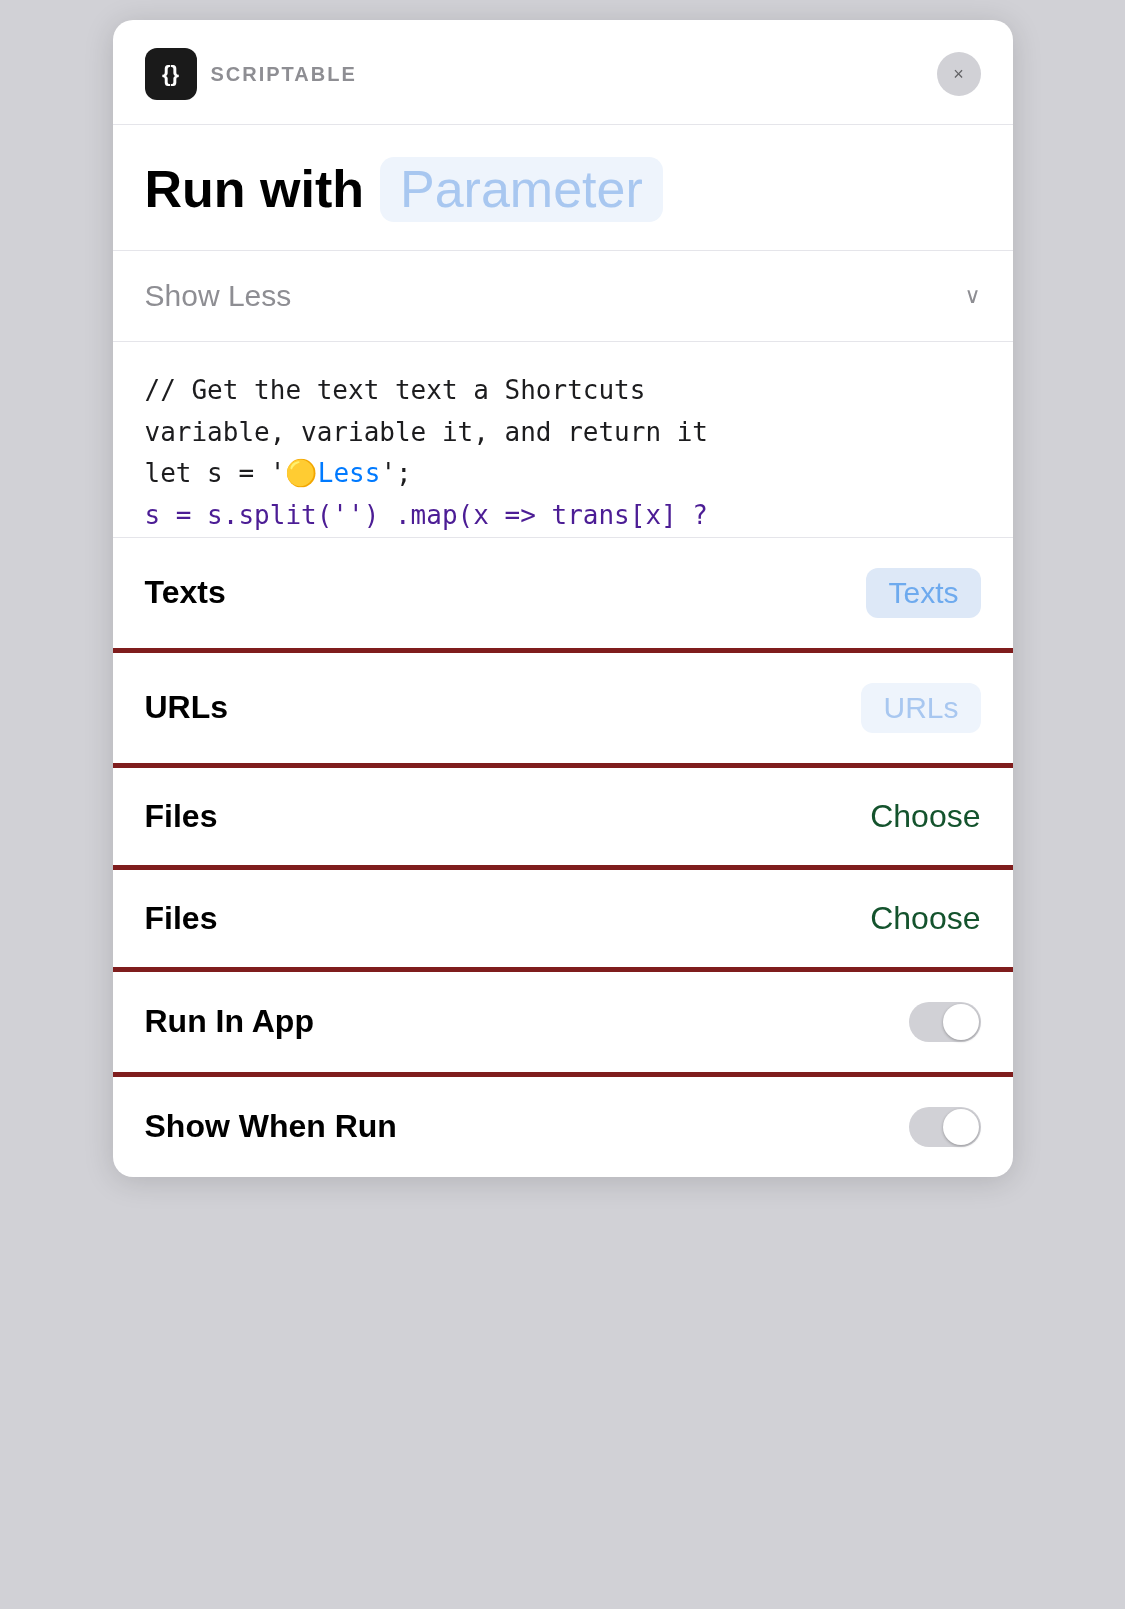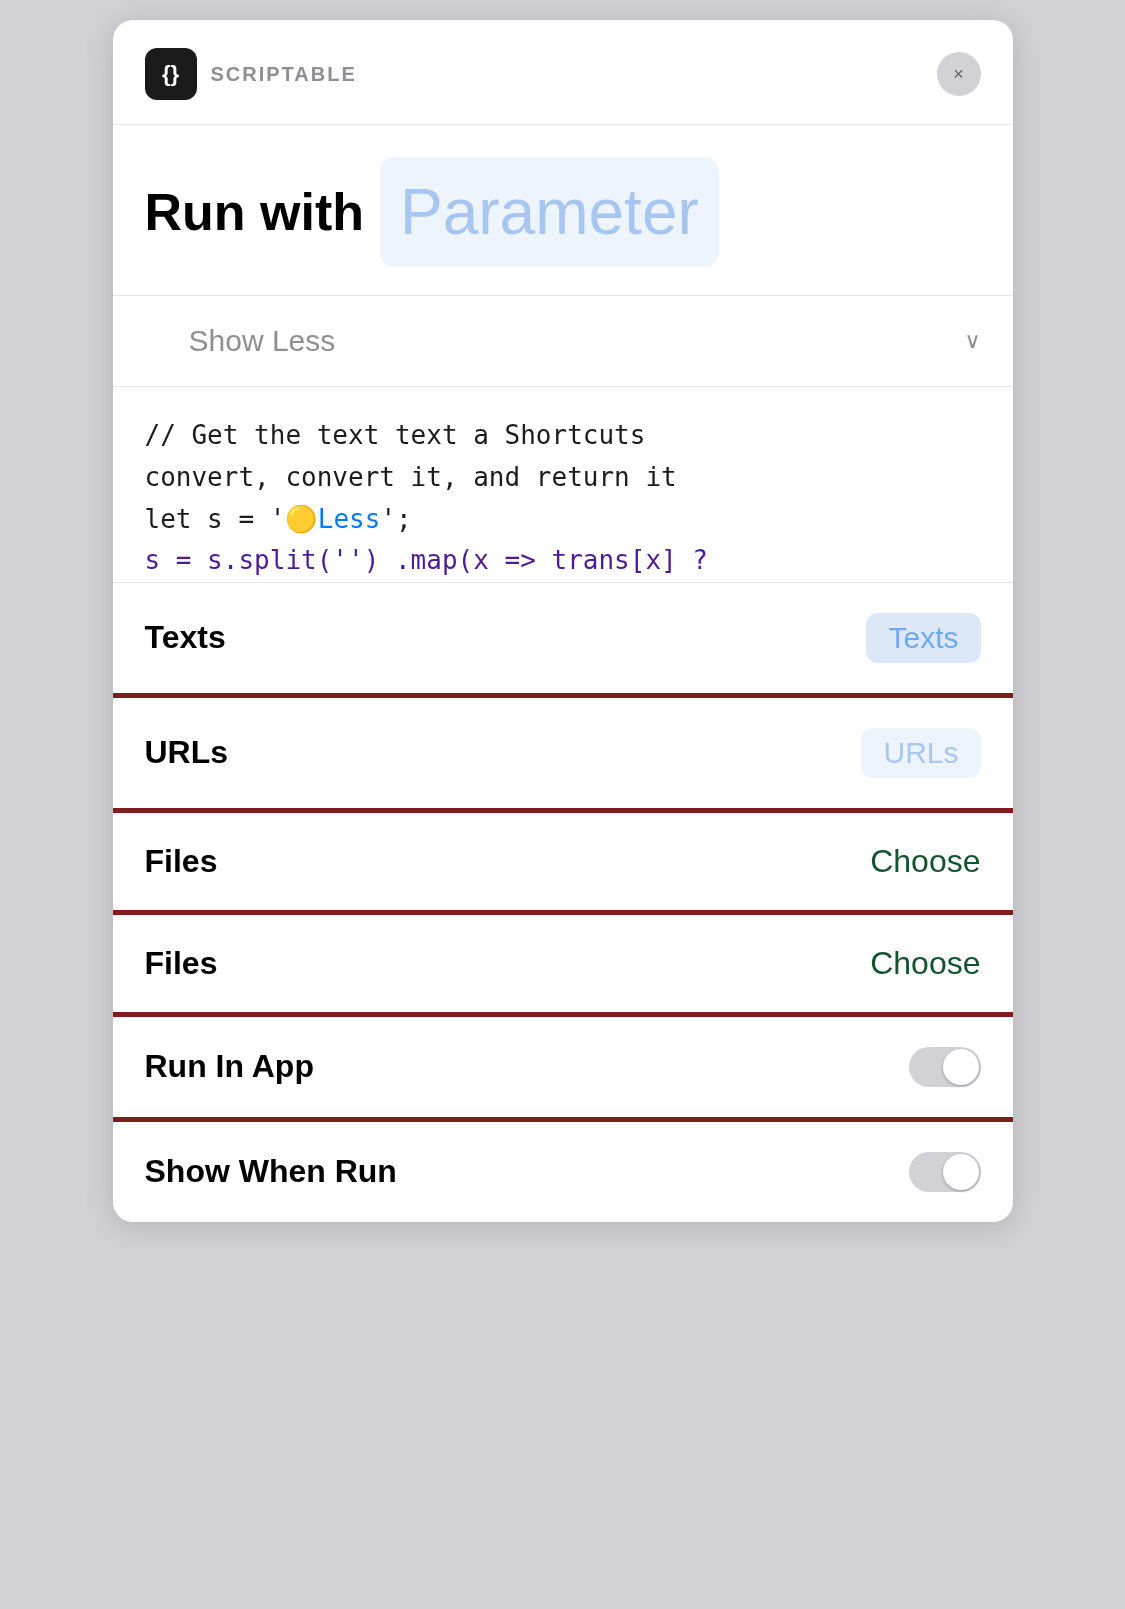--- a/index.html
+++ b/index.html
@@ -90,44 +90,43 @@
     }
 
     .title-run-with {
       font-size: 52px;
       font-weight: 800;
       color: #000000;
       line-height: 1.1;
     }
 
     .title-parameter {
-      font-size: 64px;
+      font-size: 52px;
       font-weight: 400;
       color: #a8c7f0;
       background: #eef4fc;
       border-radius: 14px;
-      padding: 20px 20px;
+      padding: 4px 20px;
       line-height: 1.1;
     }
 
     
     .show-less-row {
       display: flex;
       align-items: center;
       justify-content: space-between;
       padding: 28px 32px;
       border-bottom: 1px solid #e5e5ea;
       cursor: pointer;
     }
 
     .show-less-label {
       font-size: 30px;
       color: #8e8e93;
       font-weight: 400;
-      margin-left: 44px;
     }
 
     .chevron-icon {
       font-size: 22px;
       color: #8e8e93;
     }
 
     
     .code-section {
       padding: 28px 32px 0 32px;
@@ -245,21 +244,21 @@
   </div>
 
   <div class="show-less-row">
     <span class="show-less-label">Show Less</span>
     <span class="chevron-icon">∨</span>
   </div>
 
   <div class="code-section">
     <div class="code-block">
       <span class="code-line">// Get the text text a Shortcuts</span>
-      <span class="code-line">convert, convert it, and return it</span>
+      <span class="code-line">variable, variable it, and return it</span>
       <span class="code-line">
         <span>let s = '</span><span class="code-emoji">🟡</span><span class="code-blue">Less</span><span>';</span>
       </span>
       <span class="code-line code-truncated">s = s.split('') .map(x =&gt; trans[x] ?</span>
     </div>
   </div>
 
   <div class="row-item">
     <span class="row-label">Texts</span>
     <span class="row-value-pill selected">Texts</span>

